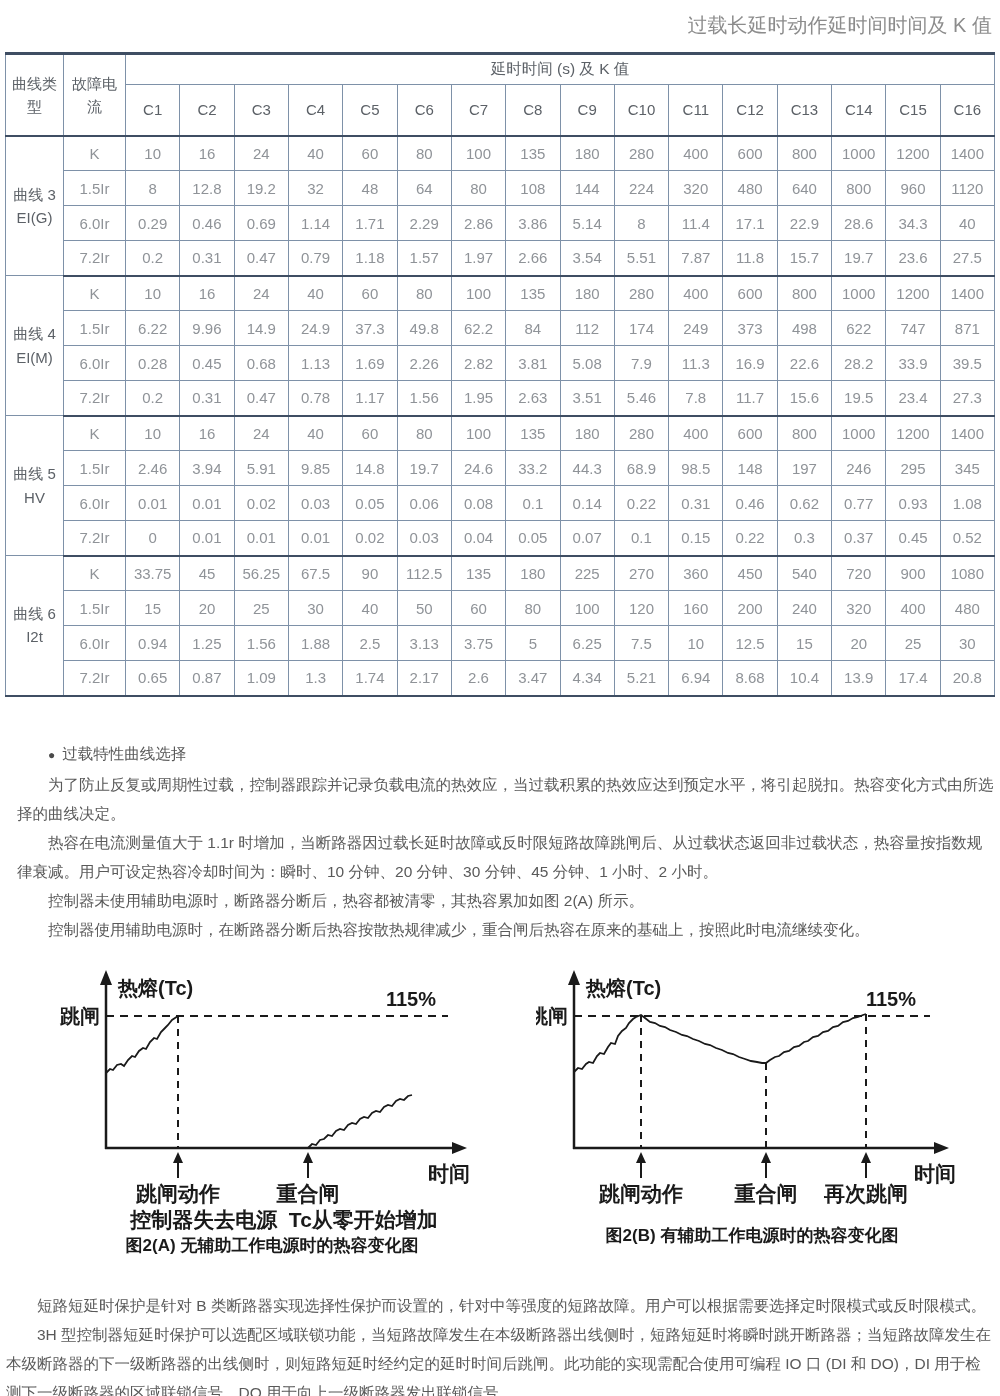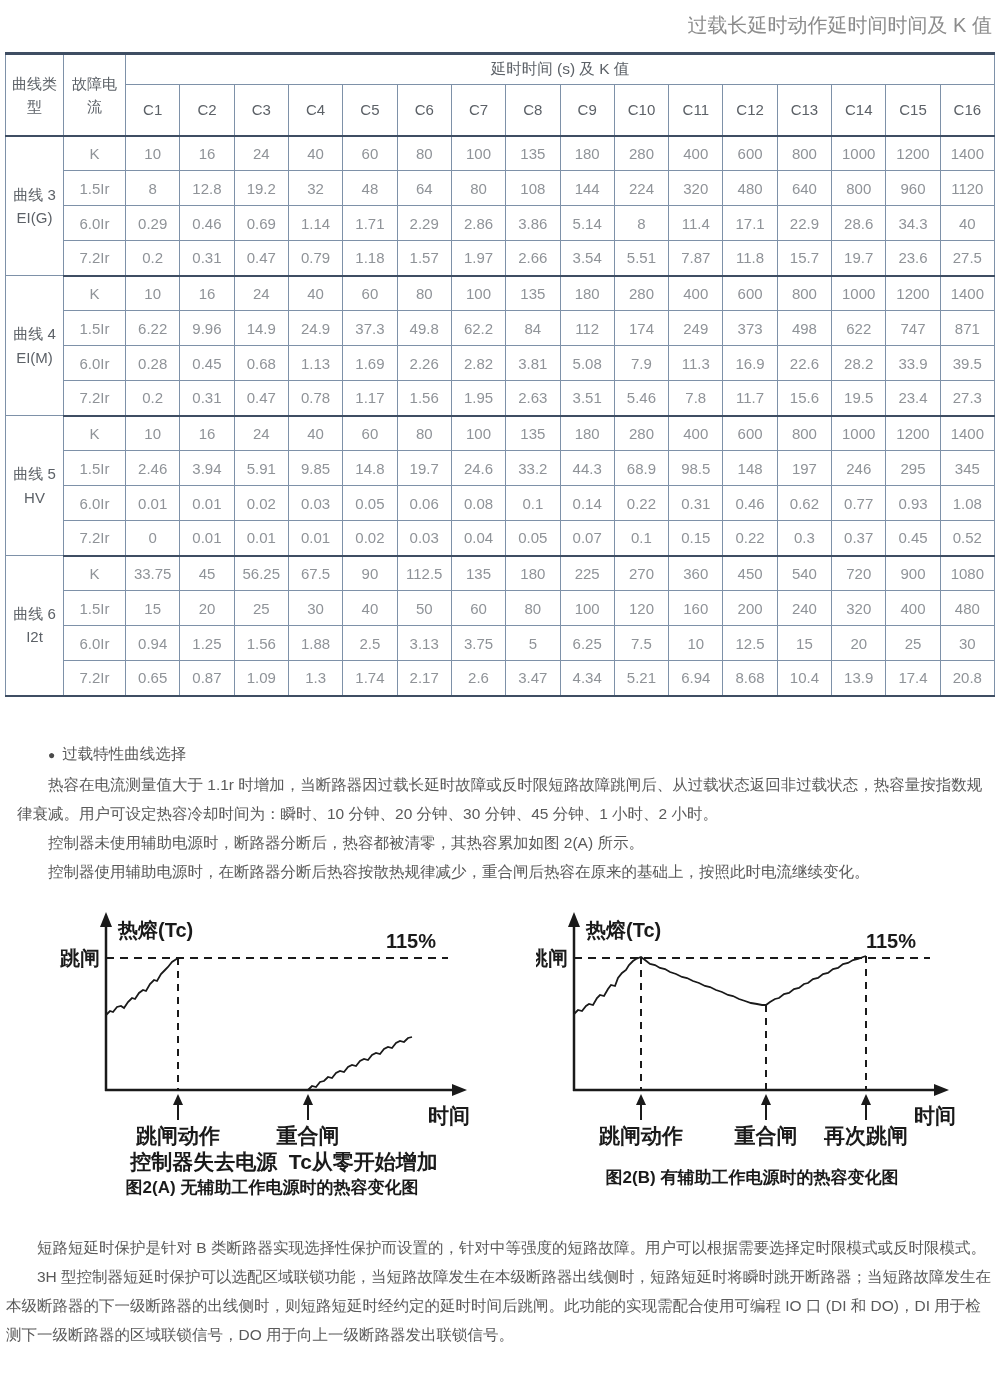--- a/index.html
+++ b/index.html
@@ -439,20 +439,21 @@
           <td>10.4</td>
           <td>13.9</td>
           <td>17.4</td>
           <td>20.8</td>
         </tr>
       </tbody>
   </table>
 
   <div class="section sec-overload">
     <div class="sec-title"><span class="bullet">●</span><span>过载特性曲线选择</span></div>
+    <p>为了防止反复或周期性过载，控制器跟踪并记录负载电流的热效应，当过载积累的热效应达到预定水平，将引起脱扣。热容变化方式由所选择的曲线决定。</p>
     <p>热容在电流测量值大于 1.1r 时增加，当断路器因过载长延时故障或反时限短路故障跳闸后、从过载状态返回非过载状态，热容量按指数规律衰减。用户可设定热容冷却时间为：瞬时、10 分钟、20 分钟、30 分钟、45 分钟、1 小时、2 小时。</p>
     <p>控制器未使用辅助电源时，断路器分断后，热容都被清零，其热容累加如图 2(A) 所示。</p>
     <p>控制器使用辅助电源时，在断路器分断后热容按散热规律减少，重合闸后热容在原来的基础上，按照此时电流继续变化。</p>
   </div>
 
   <div class="figures">
 
     <div class="figure">
       <svg width="432" height="266" viewBox="0 0 432 266">
 

